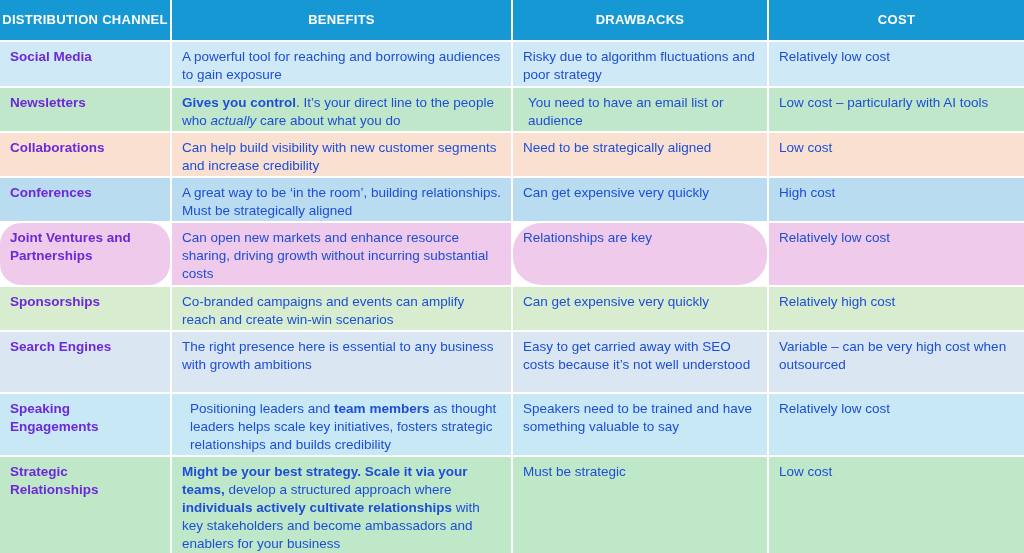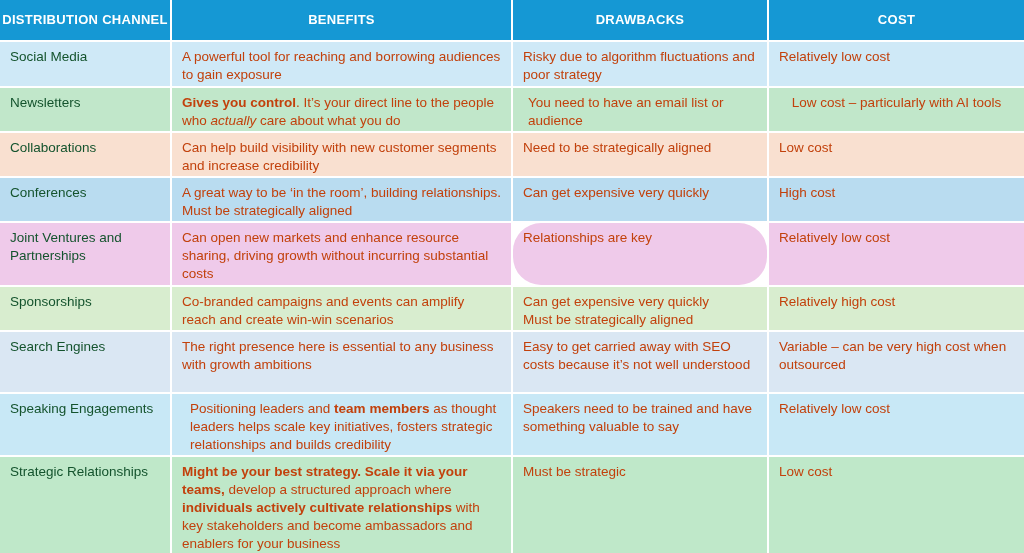--- a/index.html
+++ b/index.html
@@ -14,24 +14,24 @@
     gap:2px;
     width:1024px;height:553px;background:#ffffff;
   }
   .row{display:contents;}
   .hcell{
     display:flex;align-items:center;justify-content:center;text-align:center;
     color:#ffffff;font-weight:700;font-size:13px;line-height:16px;
     letter-spacing:.3px;overflow:hidden;
   }
   .cell{
-    padding:6px 10px;font-size:13.5px;line-height:18px;color:#c2410c;
+    padding:6px 10px;font-size:13.5px;line-height:18px;color:#1d4ed8;
     overflow:hidden;box-sizing:border-box;
   }
-  .channel{font-weight:400;color:#14532d;}
+  .channel{font-weight:700;color:#6d28d9;}
   .b{font-weight:700;}
   .i{font-style:italic;}
 </style>
 </head>
 <body>
 
 <div class="page">
   <div class="grid">
 
     <div class="row">
@@ -45,48 +45,48 @@
       <div class="cell channel" style="background-color: rgb(207, 233, 247);">Social Media</div>
       <div class="cell" style="background-color: rgb(207, 233, 247);"><span>A powerful tool for reaching and borrowing audiences to gain exposure</span></div>
       <div class="cell" style="background-color: rgb(207, 233, 247);"><span>Risky due to algorithm fluctuations and poor strategy</span></div>
       <div class="cell" style="background-color: rgb(207, 233, 247);"><span>Relatively low cost</span></div>
     </div>
 
     <div class="row">
       <div class="cell channel" style="background-color: rgb(193, 231, 202);">Newsletters</div>
       <div class="cell" style="background-color: rgb(193, 231, 202);"><span class="b">Gives you control</span><span>. It’s your direct line to the people who </span><span class="i">actually</span><span> care about what you do</span></div>
       <div class="cell" style="background-color: rgb(193, 231, 202); padding-left: 15px;"><span>You need to have an email list or audience</span></div>
-      <div class="cell" style="background-color: rgb(193, 231, 202); text-align: center;"><span>Low cost – particularly with AI tools</span></div>
+      <div class="cell" style="background-color: rgb(193, 231, 202);"><span>Low cost – particularly with AI tools</span></div>
     </div>
 
     <div class="row">
       <div class="cell channel" style="background-color: rgb(249, 224, 208);">Collaborations</div>
       <div class="cell" style="background-color: rgb(249, 224, 208);"><span>Can help build visibility with new customer segments and increase credibility</span></div>
       <div class="cell" style="background-color: rgb(249, 224, 208);"><span>Need to be strategically aligned</span></div>
       <div class="cell" style="background-color: rgb(249, 224, 208);"><span>Low cost</span></div>
     </div>
 
     <div class="row">
       <div class="cell channel" style="background-color: rgb(185, 220, 240);">Conferences</div>
       <div class="cell" style="background-color: rgb(185, 220, 240);"><span>A great way to be ‘in the room’, building relationships. Must be strategically aligned</span></div>
       <div class="cell" style="background-color: rgb(185, 220, 240);"><span>Can get expensive very quickly</span></div>
       <div class="cell" style="background-color: rgb(185, 220, 240);"><span>High cost</span></div>
     </div>
 
     <div class="row">
-      <div class="cell channel" style="background-color: rgb(239, 202, 234);">Joint Ventures and Partnerships</div>
+      <div class="cell channel" style="background-color: rgb(239, 202, 234); border-radius: 21px;">Joint Ventures and Partnerships</div>
       <div class="cell" style="background-color: rgb(239, 202, 234);"><span>Can open new markets and enhance resource sharing, driving growth without incurring substantial costs</span></div>
       <div class="cell" style="background-color: rgb(239, 202, 234); border-radius: 28px;"><span>Relationships are key</span></div>
       <div class="cell" style="background-color: rgb(239, 202, 234);"><span>Relatively low cost</span></div>
     </div>
 
     <div class="row">
       <div class="cell channel" style="background-color: rgb(216, 237, 207);">Sponsorships</div>
       <div class="cell" style="background-color: rgb(216, 237, 207);"><span>Co-branded campaigns and events can amplify reach and create win-win scenarios</span></div>
-      <div class="cell" style="background-color: rgb(216, 237, 207);"><span>Can get expensive very quickly</span><br><span>Must be strategically aligned</span></div>
+      <div class="cell" style="background-color: rgb(216, 237, 207);"><span>Can get expensive very quickly</span><br></div>
       <div class="cell" style="background-color: rgb(216, 237, 207);"><span>Relatively high cost</span></div>
     </div>
 
     <div class="row">
       <div class="cell channel" style="background-color: rgb(218, 231, 243);">Search Engines</div>
       <div class="cell" style="background-color: rgb(218, 231, 243);"><span>The right presence here is essential to any business with growth ambitions</span></div>
       <div class="cell" style="background-color: rgb(218, 231, 243);"><span>Easy to get carried away with SEO costs because it’s not well understood</span></div>
       <div class="cell" style="background-color: rgb(218, 231, 243);"><span>Variable – can be very high cost when outsourced</span></div>
     </div>
 

